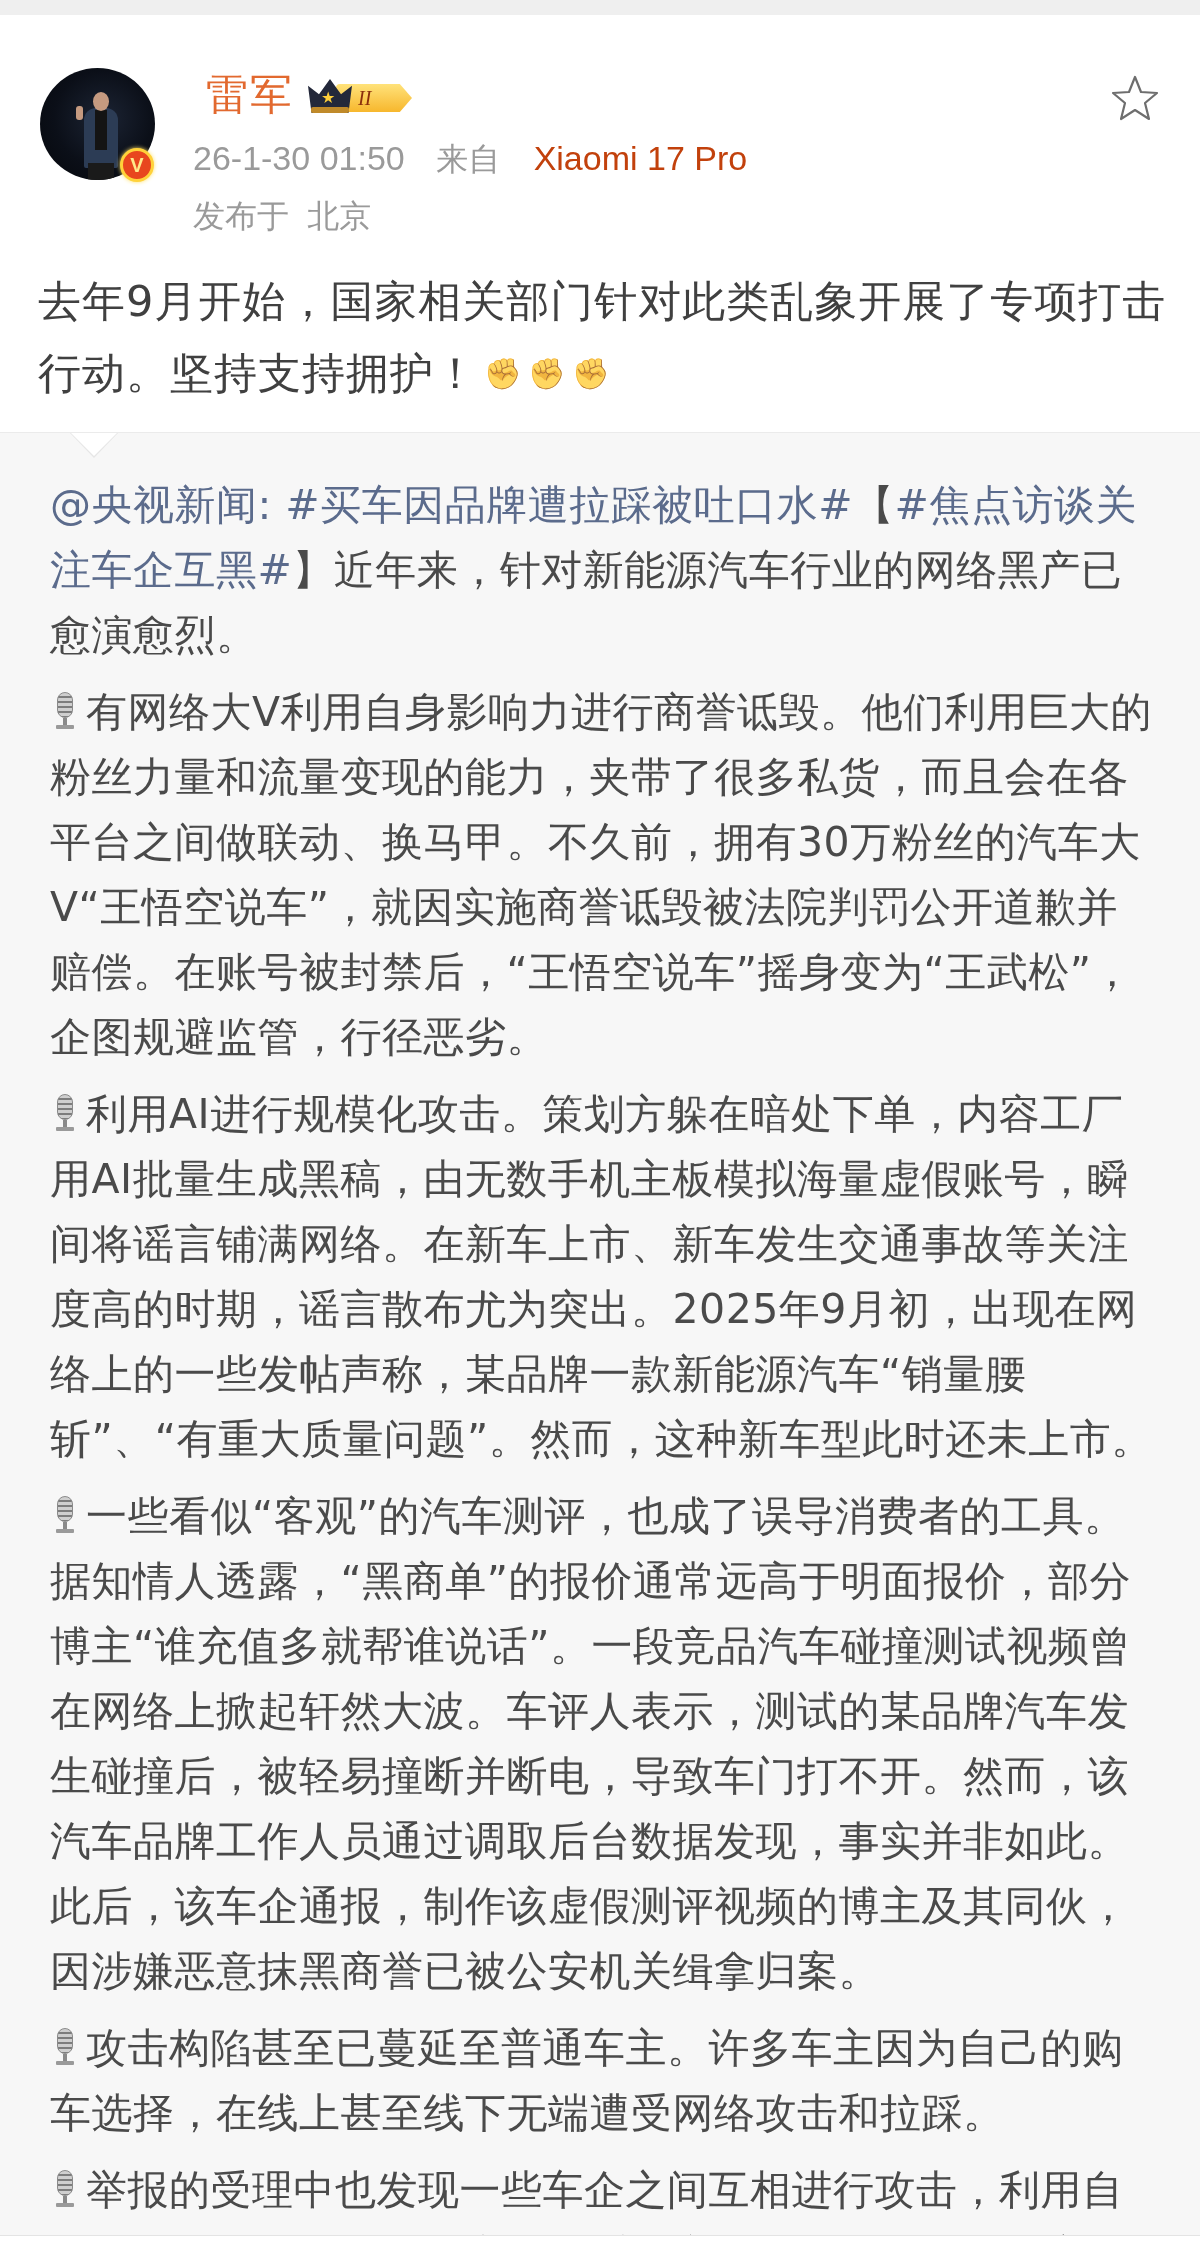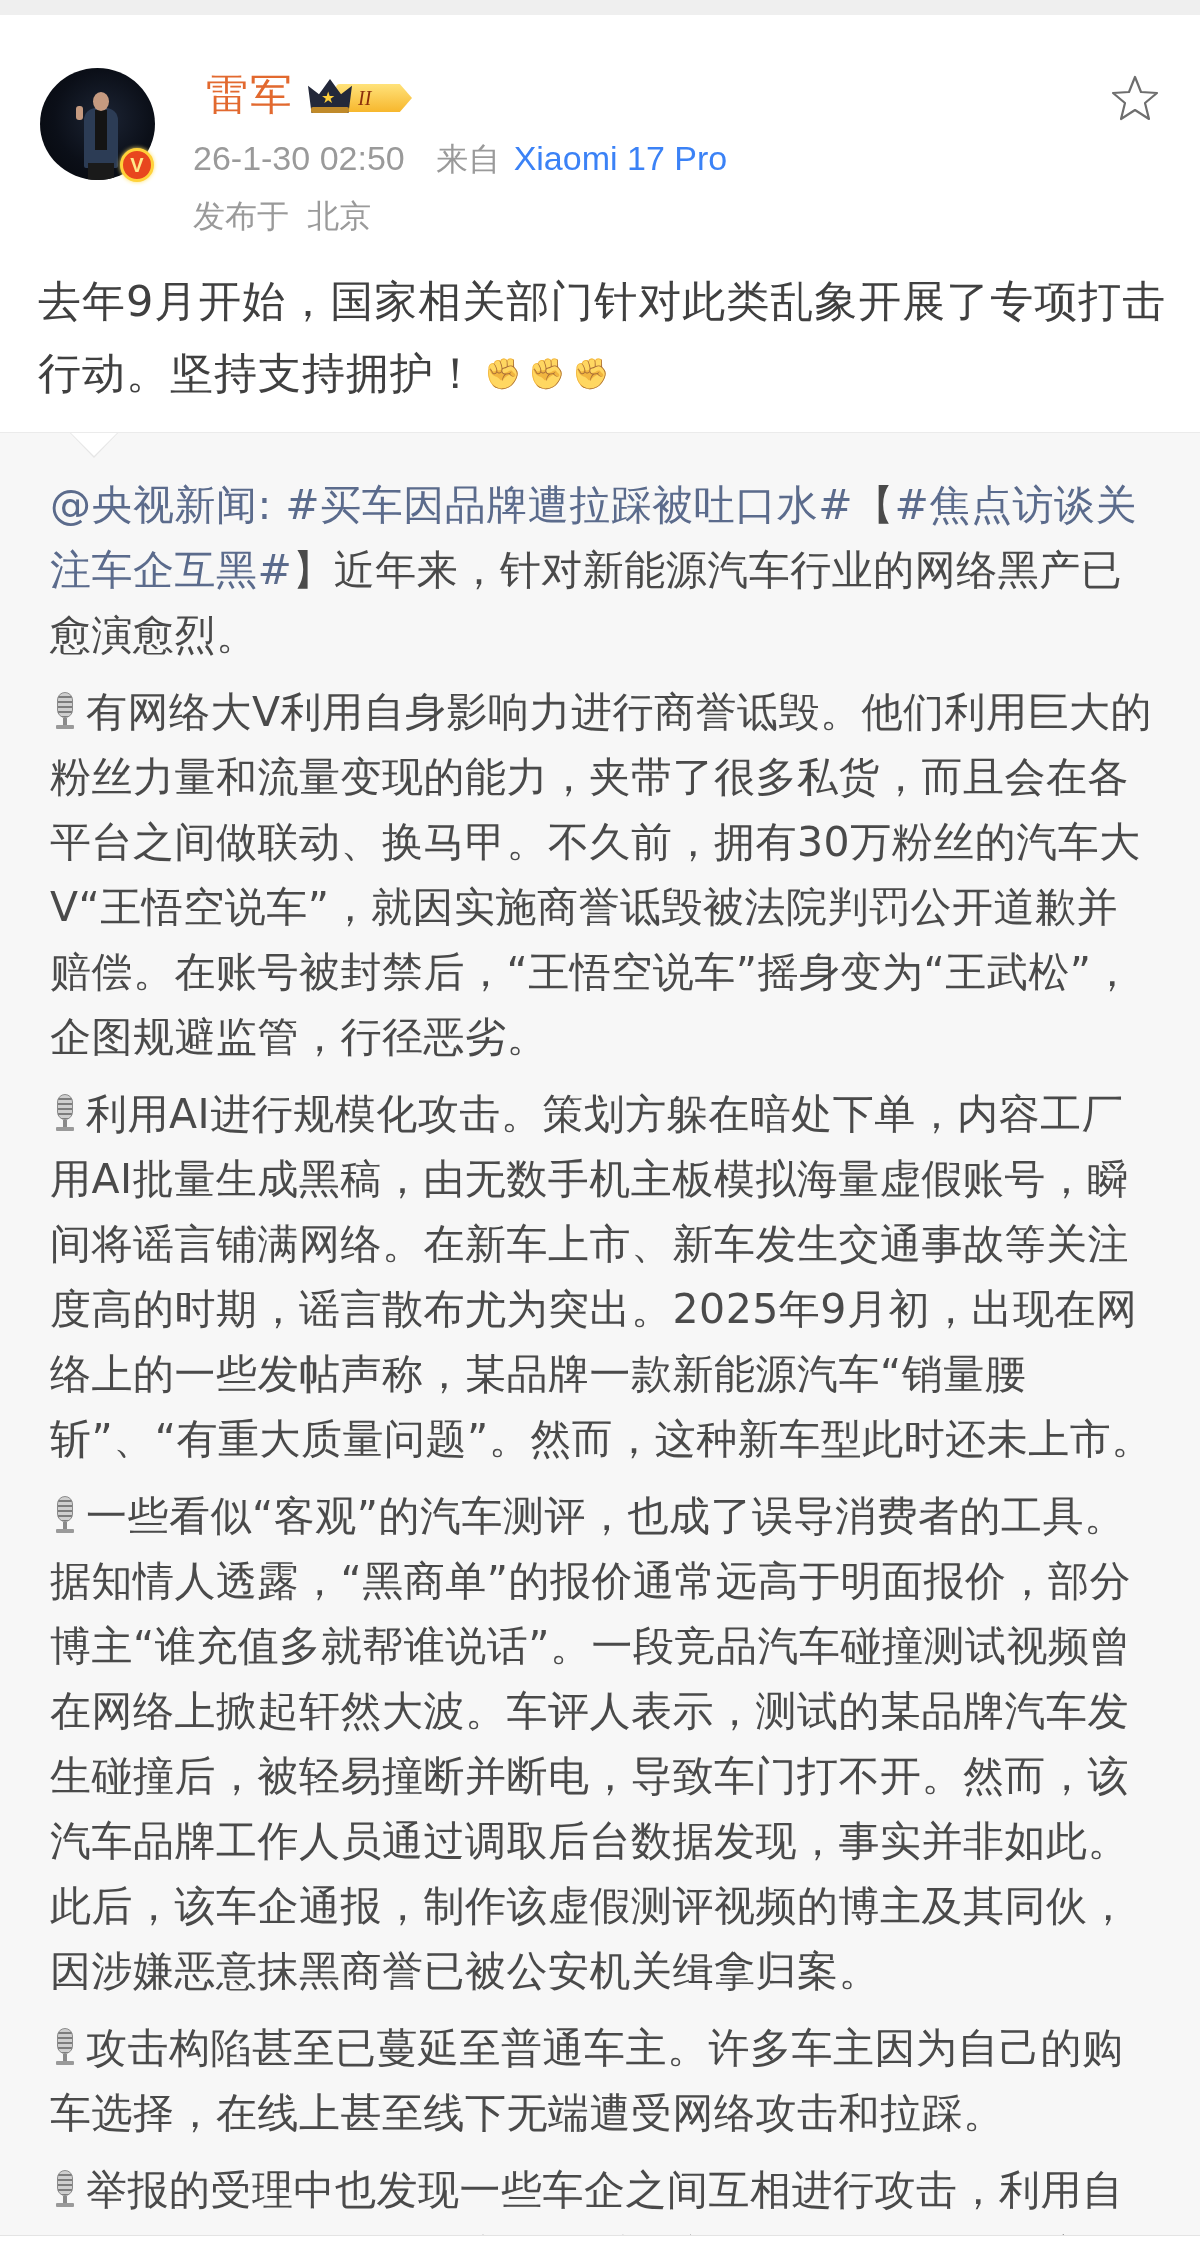--- a/index.html
+++ b/index.html
@@ -37,21 +37,21 @@
   .vip-level { position: absolute; left: 50px; top: 9px; font-size: 20px; font-weight: normal; color: #8a2f0c; font-family: "Liberation Serif", serif; font-style: italic; line-height: 28px; }
   .crown {
     position: absolute; left: 0; top: 4px; width: 44px; height: 34px;
     background: #23283a; clip-path: polygon(0 20%, 25% 45%, 50% 0, 75% 45%, 100% 20%, 92% 100%, 8% 100%);
   }
   .crown-base { position: absolute; left: 3px; top: 32px; width: 38px; height: 6px; background: #c08a2a; border-radius: 2px; }
   .crown-star { position: absolute; left: 13px; top: 15px; font-size: 16px; color: #ffcf3a; line-height: 16px; }
 
   .meta-row { position: absolute; left: 193px; top: 123px; font-size: 34px; color: #9a9a9a; font-family: "Liberation Sans", sans-serif; white-space: nowrap; }
   .meta-row .from-label { margin-left: 22px; font-family: "DejaVu Sans", sans-serif; font-size: 32px; }
-  .meta-row .device { color: #3b82f6; margin-left: 4px; }
+  .meta-row .device { color: #c2410c; margin-left: 24px; }
   .location-row { position: absolute; left: 193px; top: 180px; font-size: 32px; color: #9a9a9a; }
   .location-row .loc { margin-left: 8px; }
 
   .star-button { position: absolute; left: 1110px; top: 58px; width: 50px; height: 50px; cursor: pointer; }
 
   .post-text {
     position: absolute; left: 38px; top: 250px; width: 1130px;
     font-size: 43px; line-height: 72px; color: #404040; letter-spacing: 1px;
   }
   .emoji-fist { display: inline-block; font-size: 30px; margin-left: 6px; vertical-align: 4px; filter: sepia(0.4); }
@@ -103,21 +103,21 @@
     <span class="vip-badge">
       <span class="vip-tag"></span>
       <span class="vip-level">II</span>
       <span class="crown"></span>
       <span class="crown-base"></span>
       <span class="crown-star">★</span>
     </span>
   </div>
 
   <div class="meta-row">
-    <span>26-1-30 02:50</span>
+    <span>26-1-30 01:50</span>
     <span class="from-label">来自</span>
     <span class="device">Xiaomi 17 Pro</span>
   </div>
 
   <div class="location-row">
     <span>发布于</span>
     <span class="loc">北京</span>
   </div>
 
   <div class="star-button">

